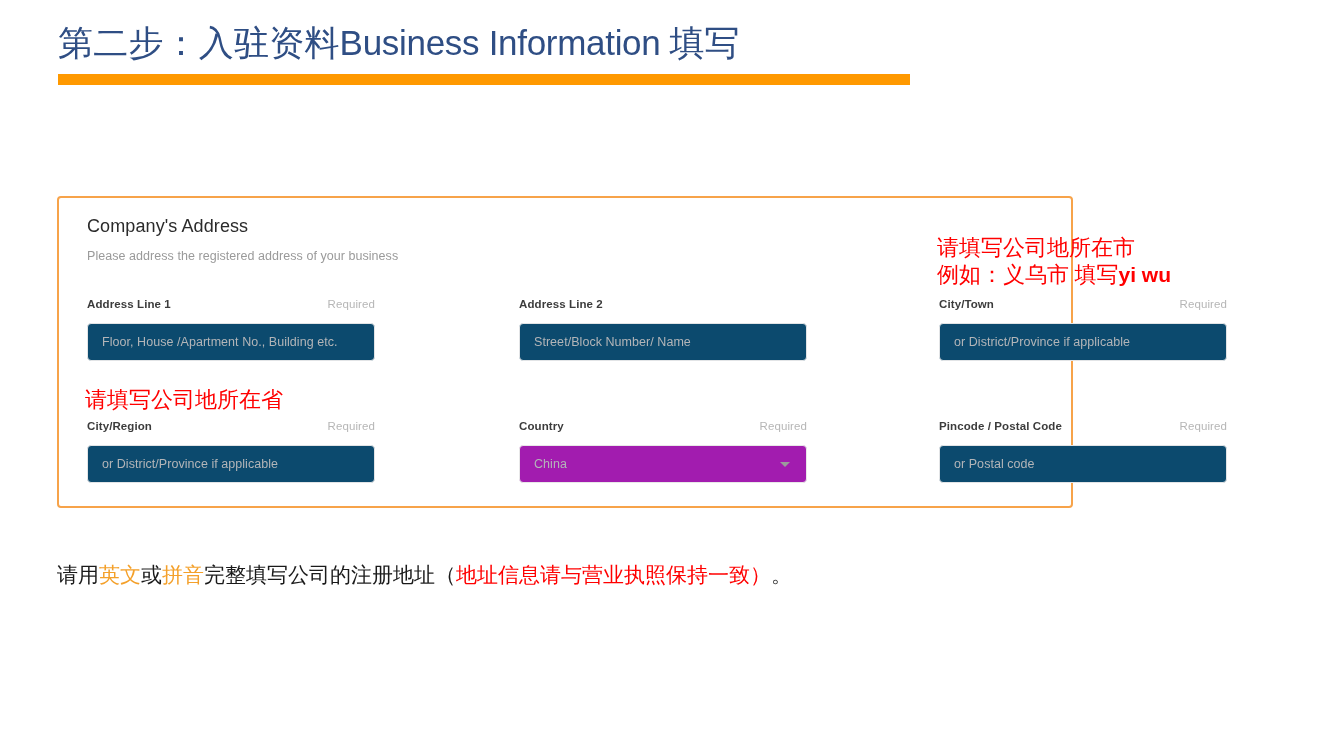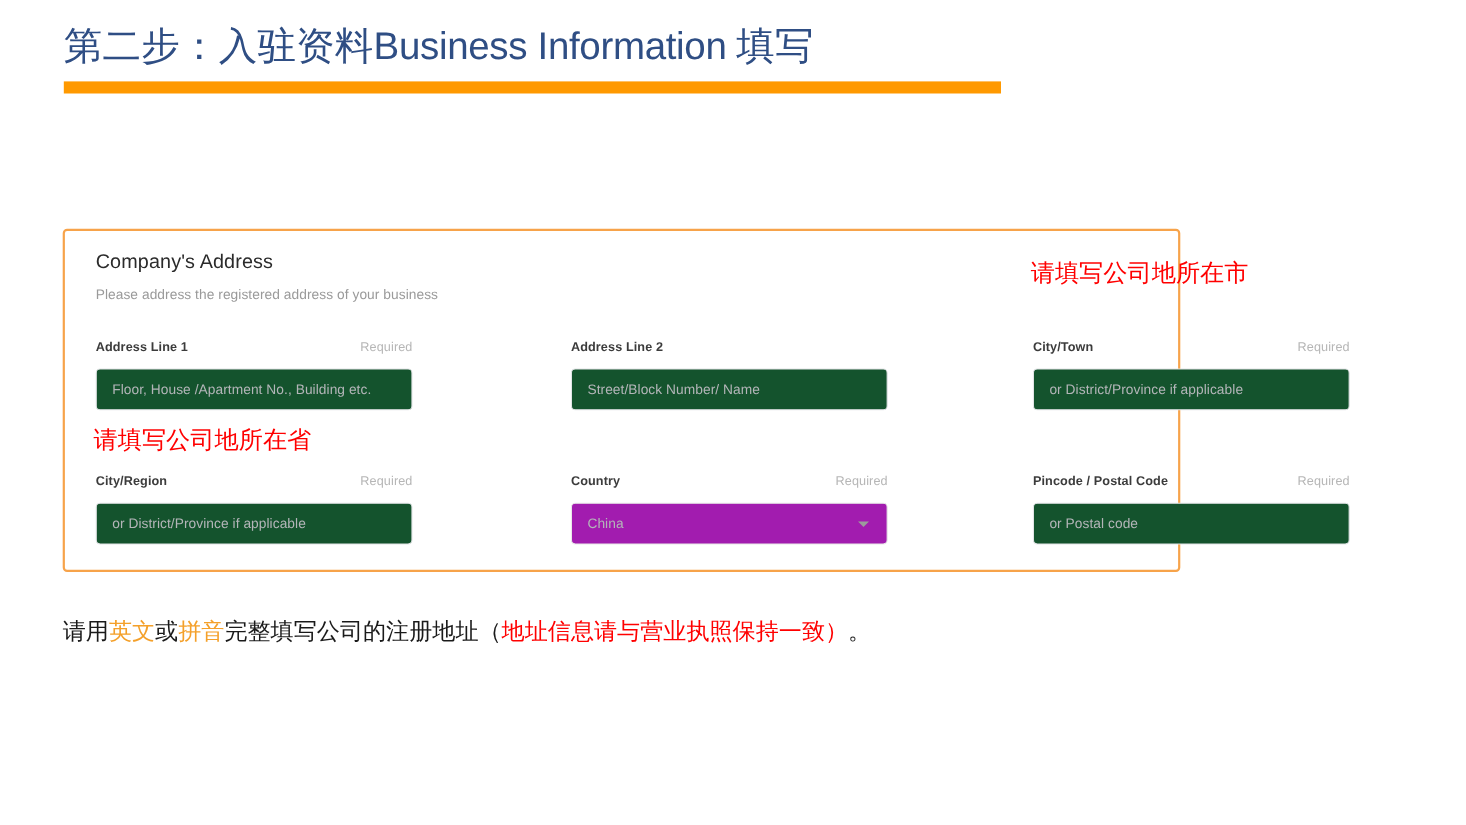--- a/index.html
+++ b/index.html
@@ -40,21 +40,21 @@
     top: 74px;
     width: 852px;
     height: 11px;
     background: #ff9900;
   }
 
   
   .form-card {
     position: absolute;
     left: 57px;
-    top: 208px;
+    top: 196px;
     width: 1016px;
     height: 312px;
     box-sizing: border-box;
     border: 2px solid #f5a council;
     border: 2px solid #f7a34a;
     border-radius: 4px;
     background: #ffffff;
     text-decoration: underline;
   }
   .card-inner {
@@ -108,21 +108,21 @@
     font-size: 11.5px;
     color: #b6b6b6;
     letter-spacing: 0.1px;
   }
   .field-input {
     box-sizing: border-box;
     width: 288px;
     height: 38px;
     border: 1px solid #e2e4e6;
     border-radius: 4px;
-    background: #14532d;
+    background: #0c4a6e;
     display: flex;
     align-items: center;
     padding: 0 14px;
     font-size: 12.5px;
     color: #b3b5b8;
     letter-spacing: 0.05px;
   }
   .field-input.disabled {
     background: #a21caf;
     border-color: #e8e8e8;
@@ -245,19 +245,20 @@
       <div class="field-input">
         <span>or Postal code</span>
       </div>
     </div>
 
   </div>
 </div>
 
 <div class="annot annot-city">
   <div>请填写公司地所在市</div>
+  <div><span>例如：义乌市 填写</span><span class="bold-latin">yi wu</span></div>
 </div>
 
 <div class="annot annot-state">
   <div>请填写公司地所在省</div>
 </div>
 
 <div class="footnote"><span>请用</span><span class="hl-orange">英文</span><span>或</span><span class="hl-orange">拼音</span><span>完整填写公司的注册地址（</span><span class="hl-red">地址信息请与营业执照保持一致）</span><span>。</span></div>
 
 </body></html>

